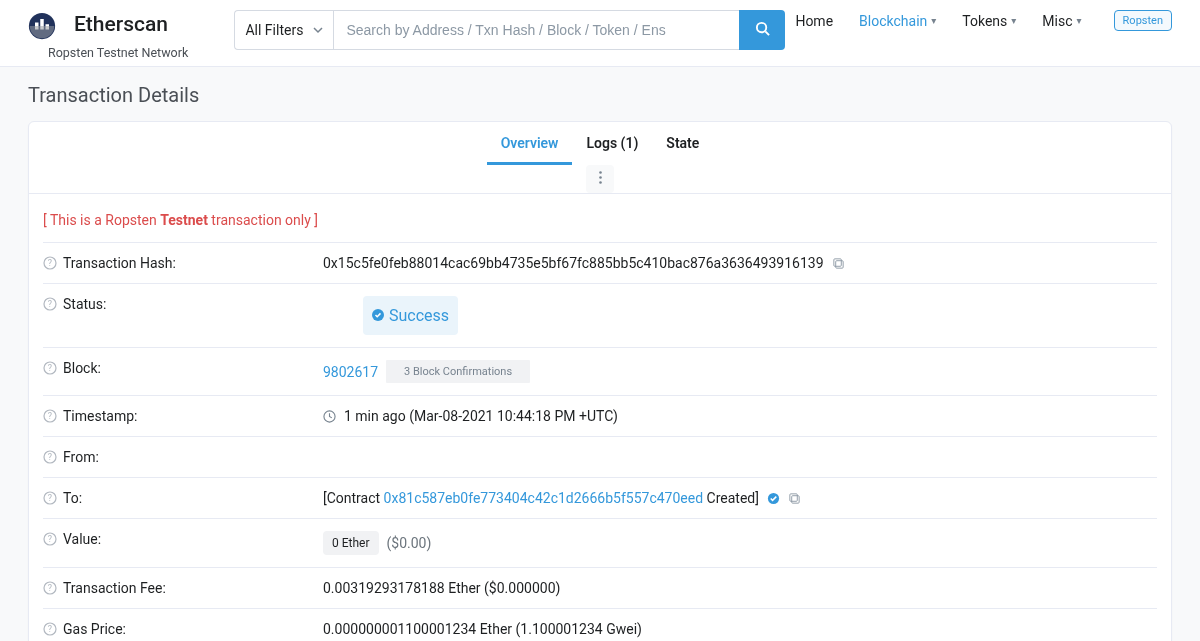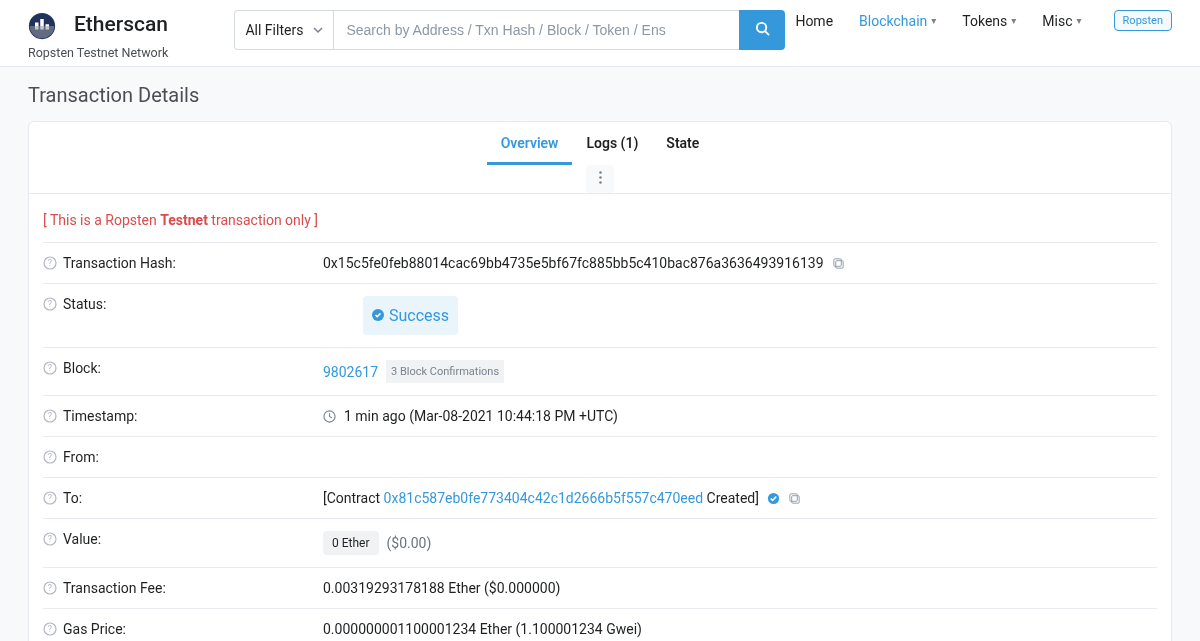--- a/index.html
+++ b/index.html
@@ -2,21 +2,21 @@
 <html><head>
 <meta charset="utf-8">
 <style>
   * { box-sizing: border-box; margin: 0; padding: 0; }
   body { font-family: -apple-system, BlinkMacSystemFont, "Segoe UI", Roboto, "Helvetica Neue", Arial, sans-serif; font-size: 14px; color: #212529; background: #f8f9fa; }
   .header { background: #fff; border-bottom: 1px solid #e7eaf3; padding: 10px 28px 6px; display: flex; justify-content: space-between; align-items: flex-start; }
   .header-left { display: flex; flex-direction: column; gap: 5px; padding-top: 2px; }
   .logo-row { display: flex; align-items: flex-start; gap: 18px; }
   .logo-mark { width: 28px; height: 28px; }
   .logo-text { font-size: 21px; font-weight: 500; color: #1e2022; }
-  .network-label { font-size: 12.5px; color: #4a4f55; }
+  .network-label { font-size: 12.5px; color: #4a4f55; margin-left: 20px; }
   .header-right { display: flex; flex-direction: row; align-items: flex-start; gap: 10px; }
   .search-row { display: flex; }
   .filter-select { height: 40px; border: 1px solid #d5dae2; border-right: none; border-radius: 4px 0 0 4px; background: #fff; padding: 0 10px; display: flex; align-items: center; gap: 10px; font-size: 14px; color: #1e2022; cursor: pointer; }
   .filter-select .chev { color: #77838f; }
   .search-input { height: 40px; width: 406px; border: 1px solid #d5dae2; border-right: none; padding: 0 12px; font-size: 14px; outline: none; color: #1e2022; }
   .search-input::placeholder { color: #8c98a4; }
   .search-btn { height: 40px; width: 46px; border: none; background: #3498db; border-radius: 0 4px 4px 0; cursor: pointer; display: flex; align-items: center; justify-content: center; }
   .nav-row { display: flex; align-items: center; gap: 26px; }
   .nav-item { color: #1e2022; font-size: 14px; display: inline-flex; align-items: center; gap: 4px; cursor: pointer; }
   .nav-item.active { color: #3498db; }
@@ -32,21 +32,21 @@
   .card-body { padding: 14px 14px 0; }
   .testnet-notice { color: #db4c4c; font-size: 14px; padding: 4px 0 14px; }
   .testnet-notice .bold { font-weight: 700; }
   .row { display: flex; padding: 12px 0; border-top: 1px solid #e7eaf3; align-items: flex-start; }
   .label-col { width: 280px; display: flex; align-items: center; gap: 6px; color: #1e2022; font-size: 14px; }
   .help-ic { color: #b2b8c0; display: inline-flex; cursor: pointer; }
   .val-col { flex: 1; font-size: 14px; color: #1e2022; display: flex; align-items: center; gap: 8px; flex-wrap: wrap; }
   .link { color: #3498db; cursor: pointer; }
   .copy-ic { color: #8c98a4; cursor: pointer; display: inline-flex; }
   .status-badge { background: #eaf4fb; color: #3498db; font-size: 16px; padding: 10px 9px; border-radius: 4px; display: inline-flex; align-items: center; gap: 5px; margin-left: 40px; }
-  .conf-badge { background: #f1f2f4; color: #77838f; font-size: 11px; padding: 5px 5px; border-radius: 1px; text-align: right; }
+  .conf-badge { background: #f1f2f4; color: #77838f; font-size: 11px; padding: 5px 18px; border-radius: 1px; text-align: right; }
   .value-badge { background: #f1f2f4; color: #1e2022; font-size: 12px; padding: 5px 9px; border-radius: 4px; }
   .usd { color: #6c757d; }
   .show-more { color: #3498db; font-size: 14px; padding: 14px 0; display: flex; align-items: center; gap: 10px; cursor: pointer; border-top: 1px solid #e7eaf3; }
   .chev-sm { font-size: 10px; color: #77838f; }
   .clock-ic { display: inline-flex; color: #77838f; }
   .verified-ic { color: #3498db; display: inline-flex; }
 </style>
 </head>
 <body>
 

